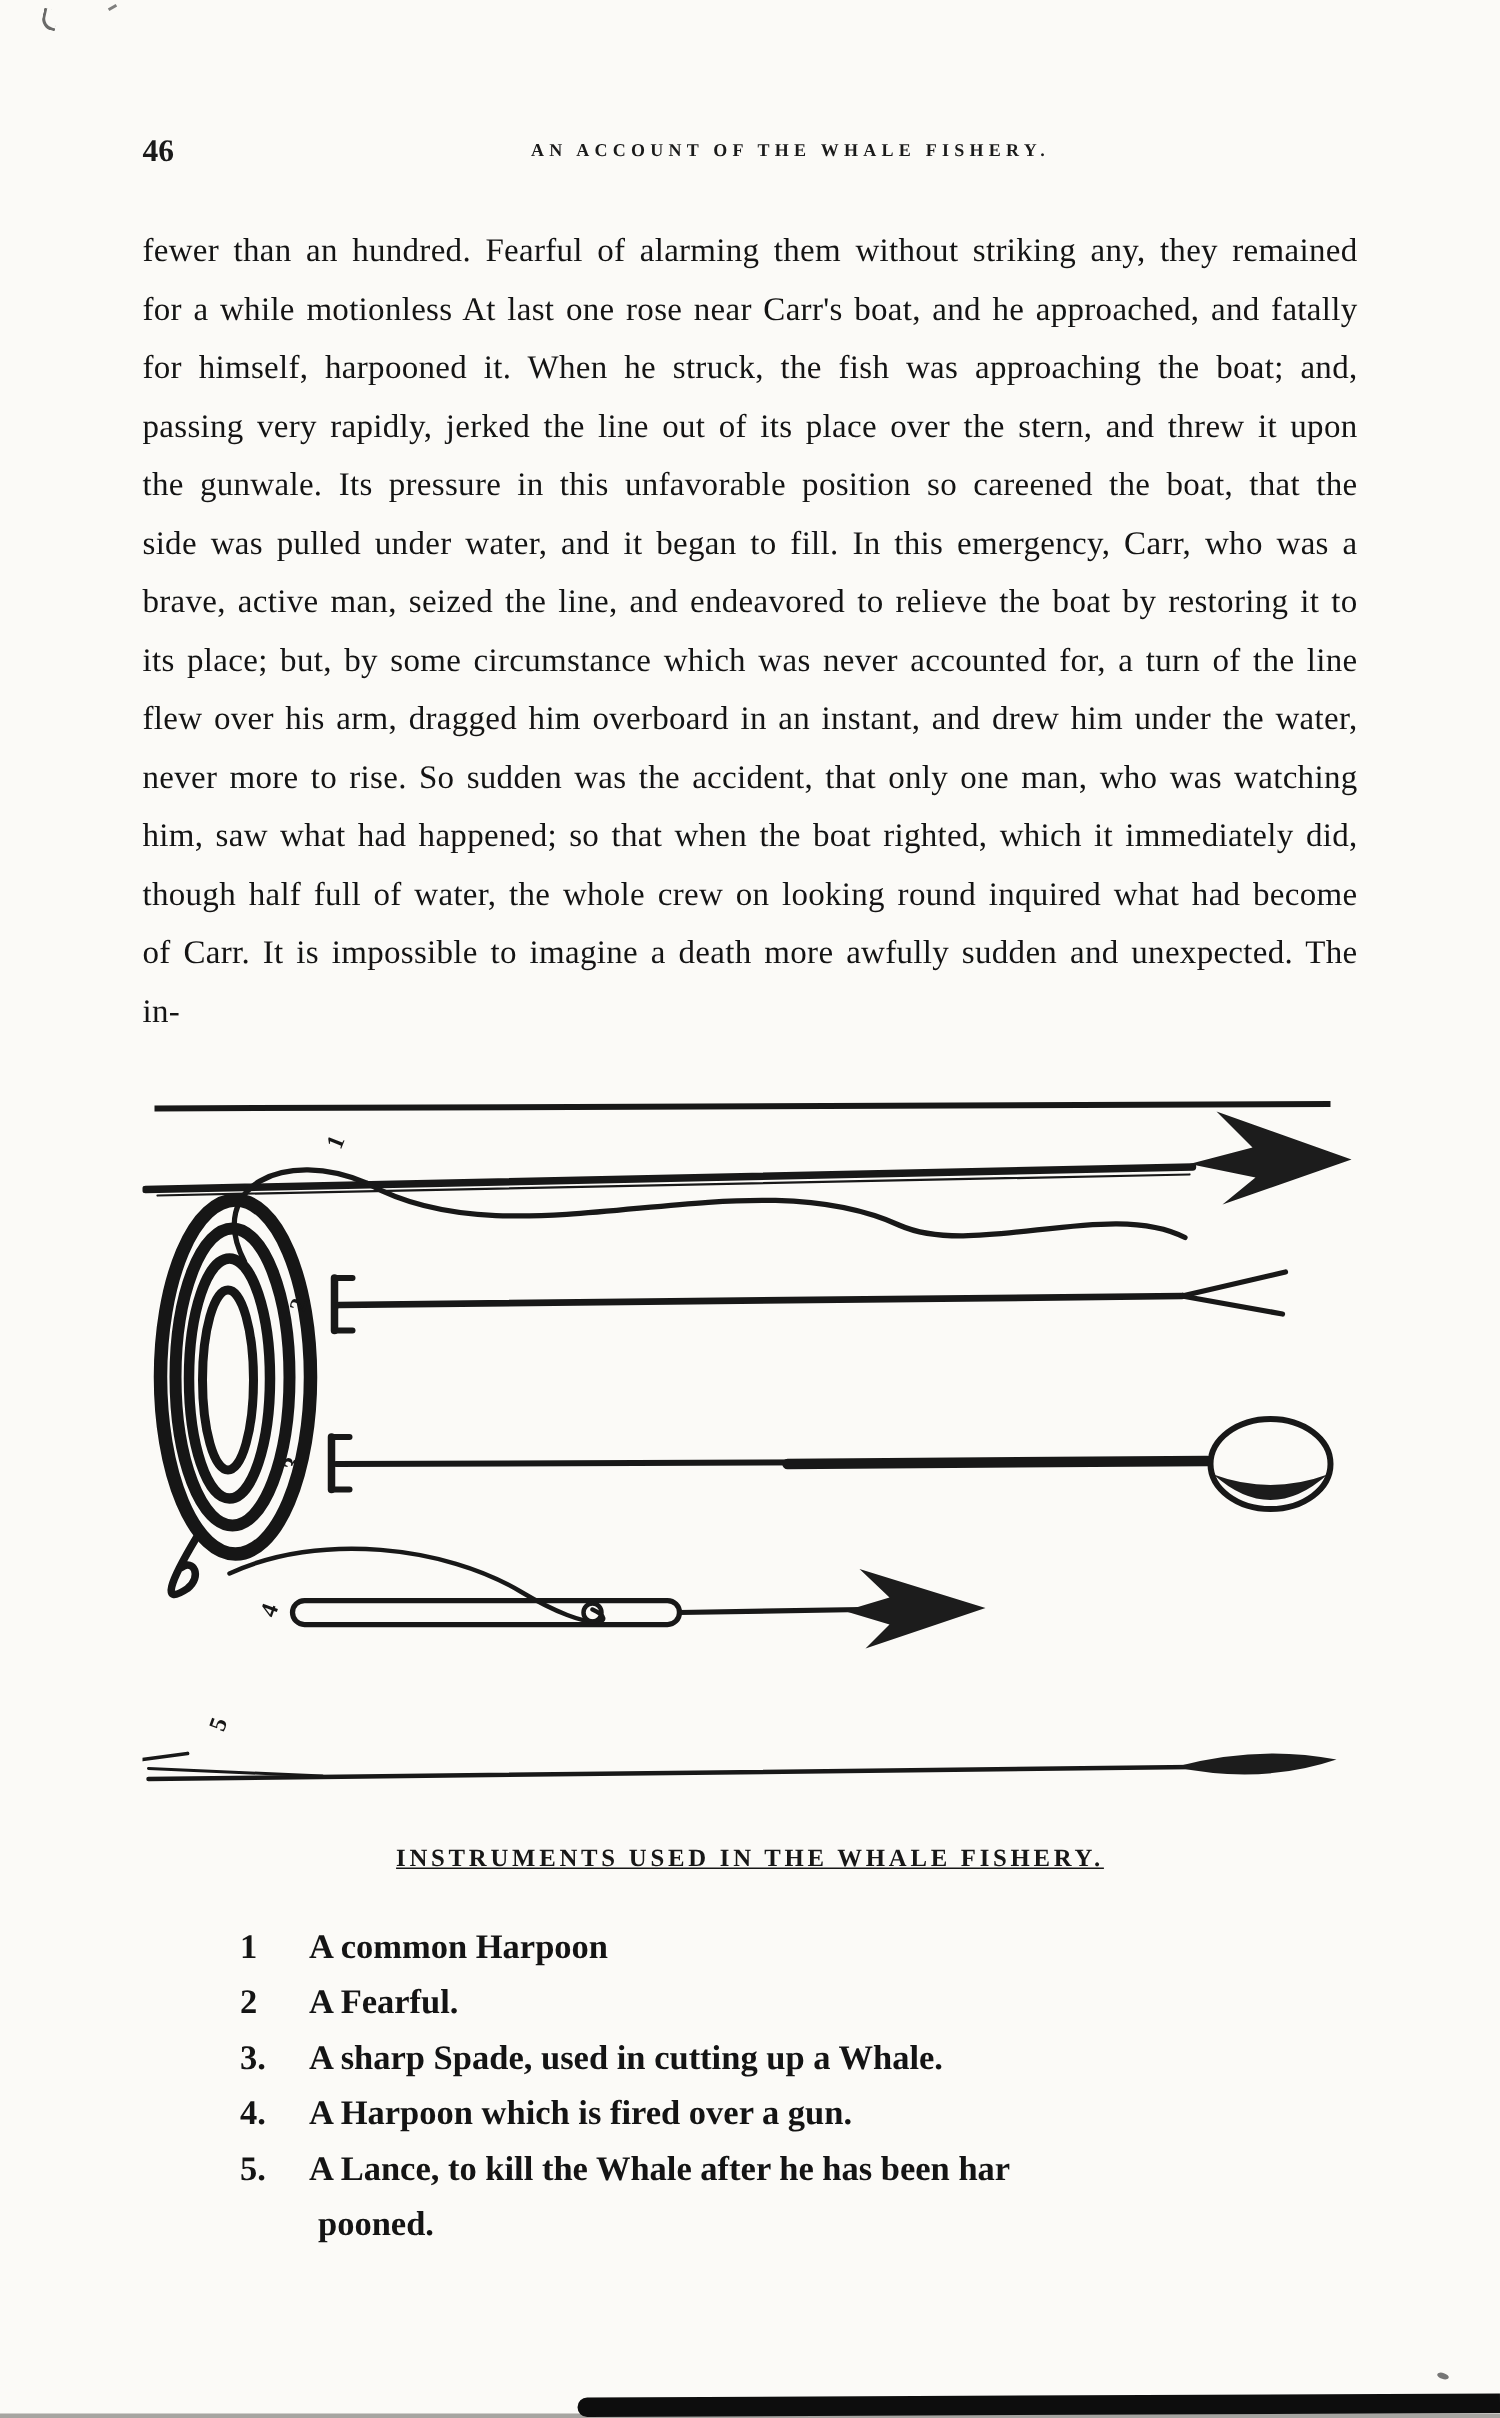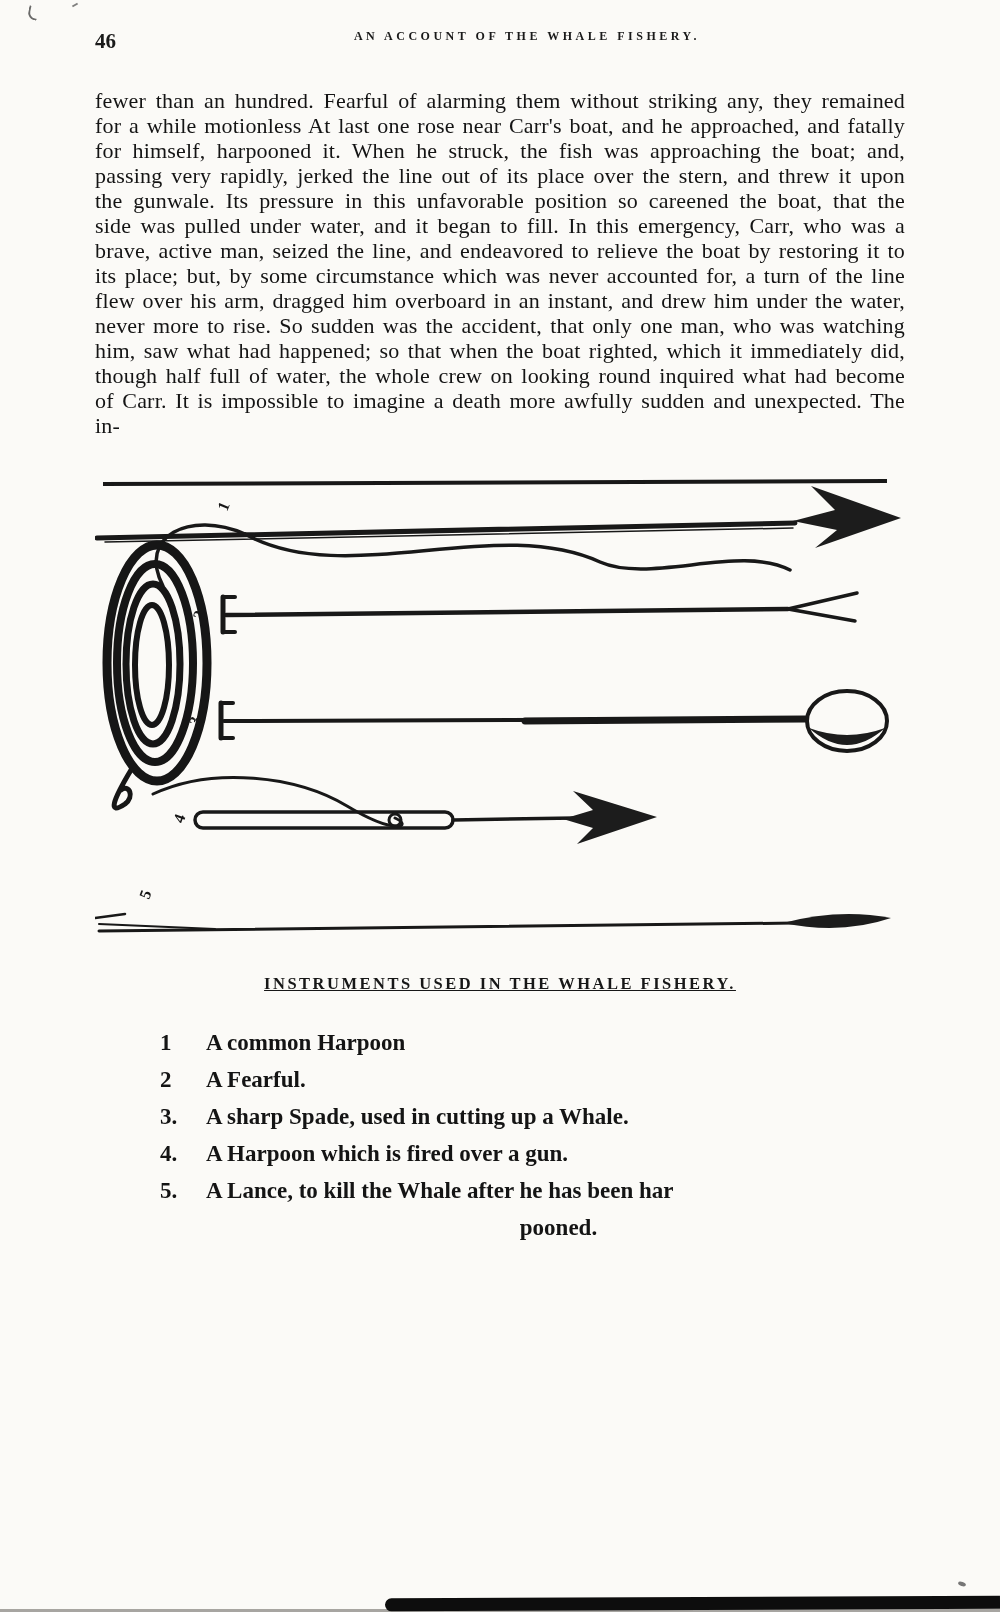--- a/index.html
+++ b/index.html
@@ -13,45 +13,45 @@
     width:1000px;
     height:1612px;
     margin:0 auto;
     background:var(--paper);
     color:var(--ink);
     font-family:"Liberation Serif","DejaVu Serif",serif;
     overflow:hidden;
   }
   
   .running-head{
-    margin-top:29px;
+    margin-top:88px;
     padding:0 95px;
     display:flex;
-    align-items:flex-start;
+    align-items:center;
     gap:44px;
   }
   .page-number{
     font-size:21px;
     font-weight:bold;
     width:120px;
   }
   .running-title{
     flex:1;
     text-align:center;
     font-size:12px;
     font-weight:bold;
     letter-spacing:3.5px;
     transform:translateX(-55px);
     white-space:nowrap;
   }
   
   .body-text{
     margin:34px 95px 0 95px;
     font-size:22px;
-    line-height:25px;
+    line-height:39px;
     text-align:justify;
     word-spacing:2px;
     letter-spacing:0.2px;
     color:#141414;
   }
   
   .figure-block{
     margin:40px 95px 0 95px;
     position:relative;
   }
@@ -81,21 +81,20 @@
     line-height:37px;
   }
   .legend-num{
     width:46px;
     flex:0 0 46px;
   }
   .legend-text{flex:1;}
   .legend-cont{
     margin-left:52px;
     line-height:37px;
-    text-align:center;
   }
   
   .artifact-bottom-bar{
     position:absolute;
     bottom:2px;
     right:0;
     width:615px;
     height:13px;
     background:#0d0d0d;
     border-radius:7px 0 0 7px;

